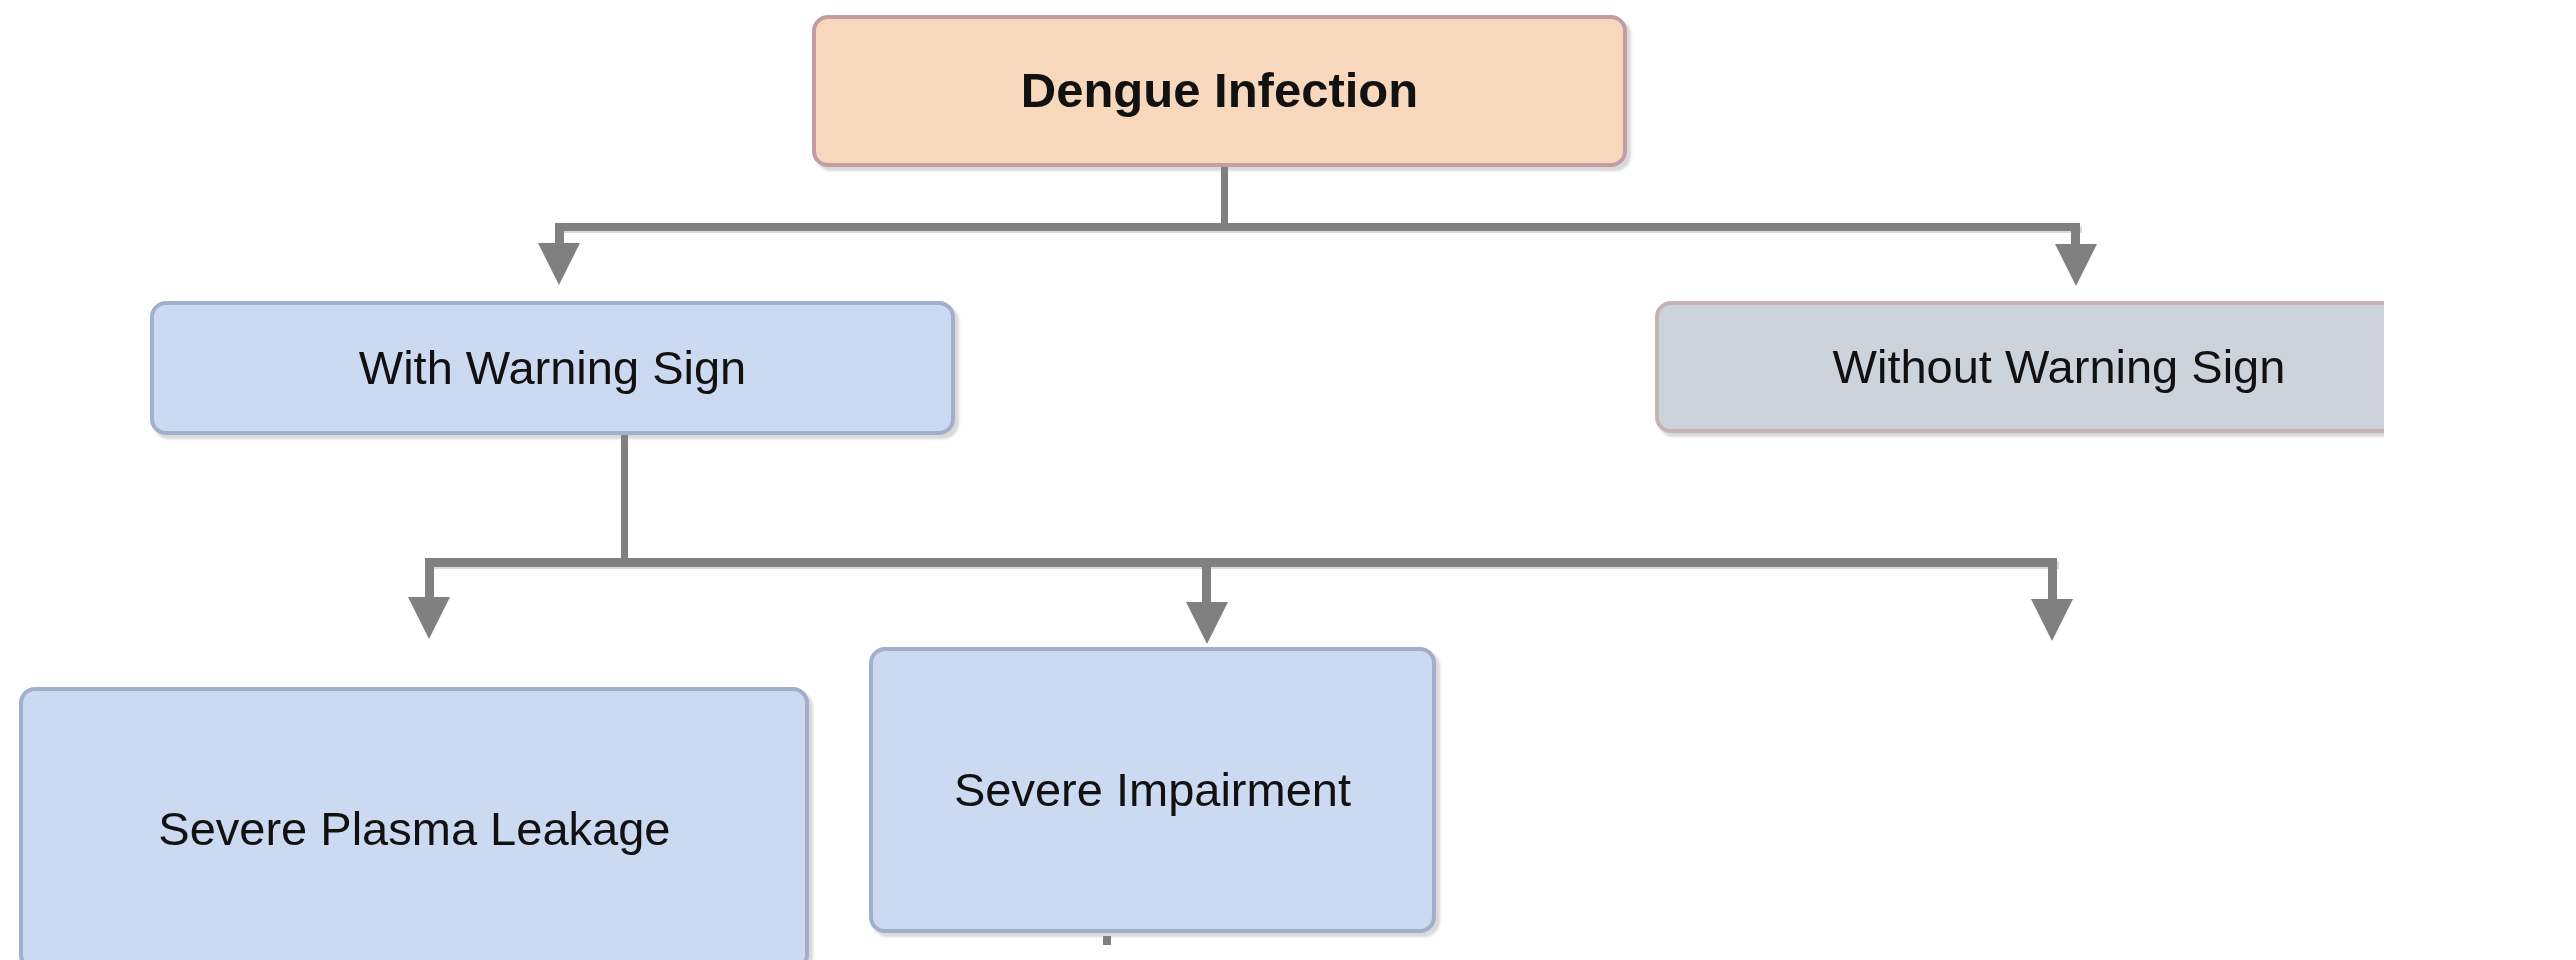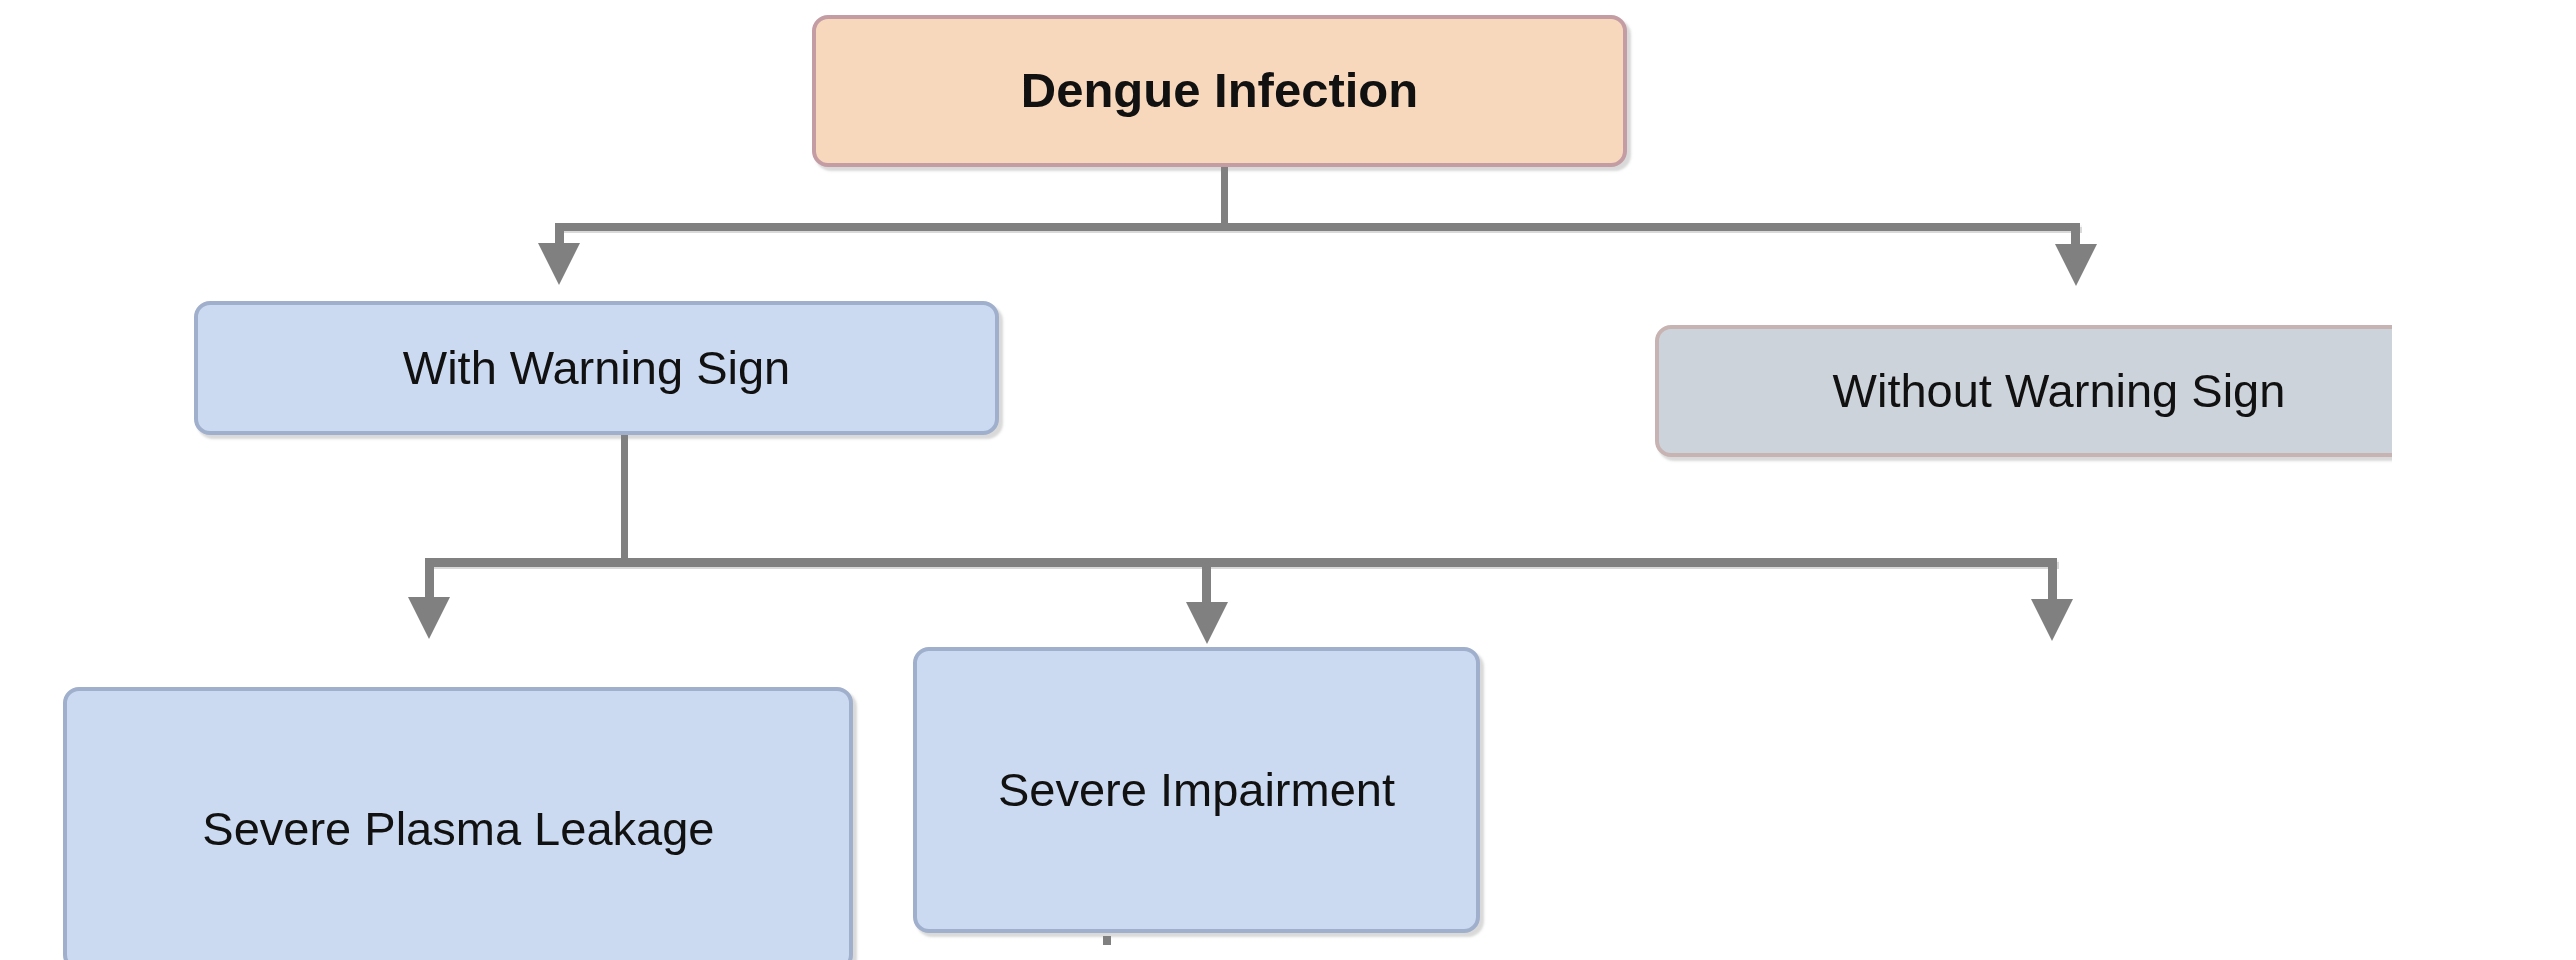--- a/index.html
+++ b/index.html
@@ -5,34 +5,34 @@
   :root{
     --root-fill:#F8D8BD; --root-border:#C49CA3;
     --blue-fill:#CBDAF1; --blue-border:#A0AFCC;
     --gray-fill:#CDD3DB; --gray-border:#C7B4B2;
     --connector:#808080; --text:#111111; --background:#FFFFFF;
   }
   html,body{margin:0;padding:0;background:var(--background);}
   #stage{
     position:relative; width:2384px; height:961px; overflow:hidden;
     background:var(--background);
-    font-family:"Liberation Sans", sans-serif; color:var(--text);padding-left:8px;
+    font-family:"Liberation Sans", sans-serif; color:var(--text);
   }
   .node{
     position:absolute; box-sizing:border-box;
     display:flex; align-items:center; justify-content:center;
     text-align:center; border-style:solid; border-width:4px;
     border-radius:16px; font-size:47px; line-height:1.15;
     box-shadow:3.2px 4px 2.4px rgba(145,145,145,0.35);
   }
   .node-root{
     background:var(--root-fill); border-color:var(--root-border);
     font-weight:bold; font-size:49px;
   }
-  .node-blue{ background:var(--blue-fill); border-color:var(--blue-border);margin-left:44px; }
+  .node-blue{ background:var(--blue-fill); border-color:var(--blue-border); }
   .node-gray{ background:var(--gray-fill); border-color:var(--gray-border); }
   .line{ position:absolute; background:var(--connector); }
   .line-shadow{ box-shadow:1.6px 2.4px 0.8px rgba(160,160,160,0.4); }
   .arrowhead{
     position:absolute; width:0; height:0;
     border-left:21px solid transparent;
     border-right:21px solid transparent;
     border-top:42px solid var(--connector);
   }
 </style>
@@ -51,21 +51,21 @@
   <div class="line" style="left:555px; top:223px; width:9px; height:24px;"></div>
   <div class="arrowhead" style="left:538px; top:243px;"></div>
 
   <div class="line" style="left:2071px; top:223px; width:9px; height:24px;"></div>
   <div class="arrowhead" style="left:2055px; top:244px;"></div>
 
   <div class="node node-blue" style="left:150px; top:301px; width:805px; height:134px;">
     <span>With Warning Sign</span>
   </div>
 
-  <div class="node node-gray" style="left:1655px; top:301px; width:808px; height:132px;margin-top:24px;">
+  <div class="node node-gray" style="left:1655px; top:301px; width:808px; height:132px;">
     <span>Without Warning Sign</span>
   </div>
 
   <div class="line" style="left:621px; top:435px; width:7.3px; height:127px;"></div>
   <div class="line line-shadow" style="left:425px; top:558px; width:1632px; height:9px;"></div>
 
   <div class="line" style="left:425px; top:558px; width:9px; height:40px;"></div>
   <div class="arrowhead" style="left:408px; top:597px;"></div>
 
   <div class="line" style="left:1202px; top:567px; width:9px; height:36px;"></div>

